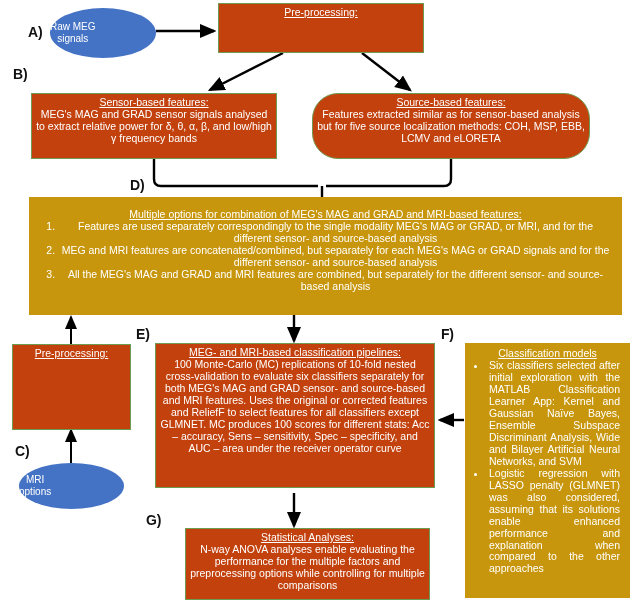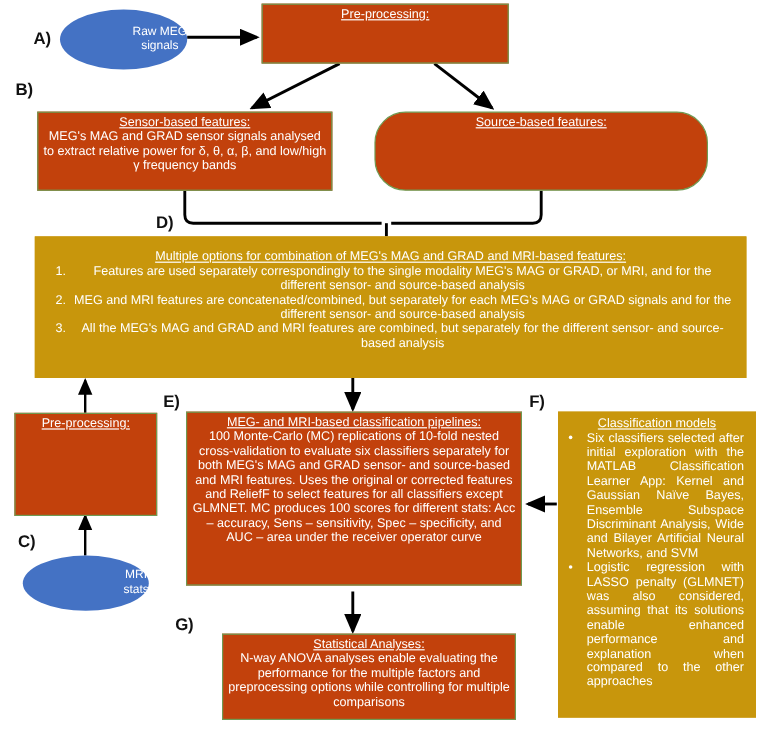--- a/index.html
+++ b/index.html
@@ -33,21 +33,21 @@
     border: 1px solid #c8960c;
   }
   .ellipse {
     position: absolute;
     box-sizing: border-box;
     background: #4472c4;
     border-radius: 50%;
     color: #ffffff;
     display: flex;
     align-items: center;
-    justify-content: flex-end;
+    justify-content: flex-start;
     text-align: center;
     line-height: 1.2;
   }
   .title {
     text-decoration: underline;
     display: block;
   }
   .letter {
     position: absolute;
     font-weight: bold;
@@ -133,39 +133,40 @@
     <span class="title">Pre-processing:</span>
   </div>
 
   <div class="box green pad" style="left:31px; top:93px; width:246px; height:66px; font-size:10.5px;">
     <span class="title">Sensor-based features:</span>
     <span class="body-txt">MEG's MAG and GRAD sensor signals analysed to extract relative power for δ, θ, α, β, and low/high γ frequency bands</span>
   </div>
 
   <div class="box green pad" style="left:312px; top:93px; width:278px; height:66px; font-size:10.5px;border-radius:26px;">
     <span class="title">Source-based features:</span>
+    <span class="body-txt">Features extracted similar as for sensor-based analysis but for five source localization methods: COH, MSP, EBB, LCMV and eLORETA</span>
   </div>
 
   <div class="box orange" style="left:29px; top:197px; width:593px; height:118px; font-size:10.5px; padding:11px 6px;">
     <span class="title">Multiple options for combination of MEG's MAG and GRAD and MRI-based features:</span>
     <ol class="ol">
       <li>Features are used separately correspondingly to the single modality MEG's MAG or GRAD, or MRI, and for the different sensor- and source-based analysis</li>
       <li>MEG and MRI features are concatenated/combined, but separately for each MEG's MAG or GRAD signals and for the different sensor- and source-based analysis</li>
       <li>All the MEG's MAG and GRAD and MRI features are combined, but separately for the different sensor- and source-based analysis</li>
     </ol>
   </div>
 
   <div class="box green pad" style="left:12px; top:344px; width:119px; height:86px; font-size:10.5px;">
     <span class="title">Pre-processing:</span>
   </div>
 
   <div class="ellipse" style="left:19px; top:463px; width:105px; height:46px; font-size:10px;">
     <span>
       <span class="body-txt">MRI</span>
-      <span class="body-txt">stats</span>
+      <span class="body-txt">options</span>
     </span>
   </div>
 
   <div class="box green pad" style="left:155px; top:343px; width:280px; height:145px; font-size:10.5px;">
     <span class="title">MEG- and MRI-based classification pipelines:</span>
     <span class="body-txt">100 Monte-Carlo (MC) replications of 10-fold nested cross-validation to evaluate six classifiers separately for both MEG's MAG and GRAD sensor- and source-based and MRI features. Uses the original or corrected features and ReliefF to select features for all classifiers except GLMNET. MC produces 100 scores for different stats: Acc – accuracy, Sens – sensitivity, Spec – specificity, and AUC – area under the receiver operator curve</span>
   </div>
 
   <div class="box orange" style="left:465px; top:343px; width:165px; height:255px; font-size:10.5px; padding:4px 3px;">
     <span class="title">Classification models</span>

